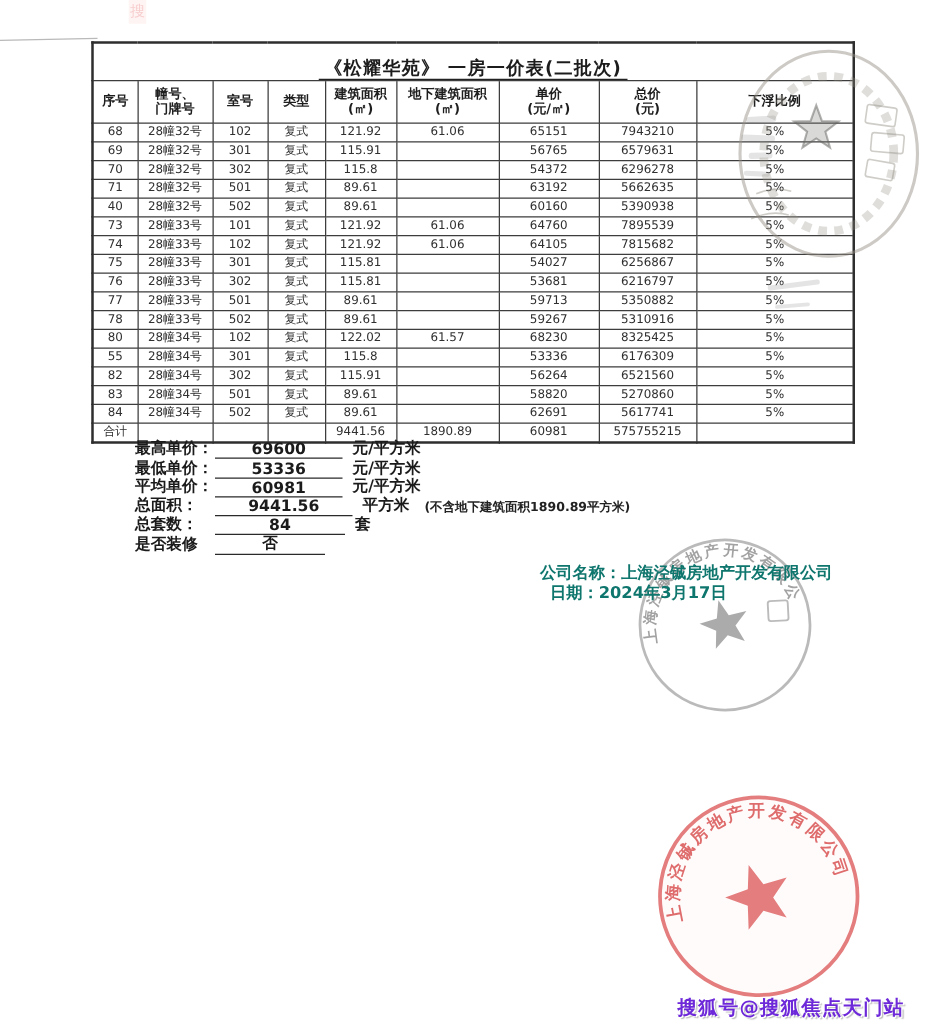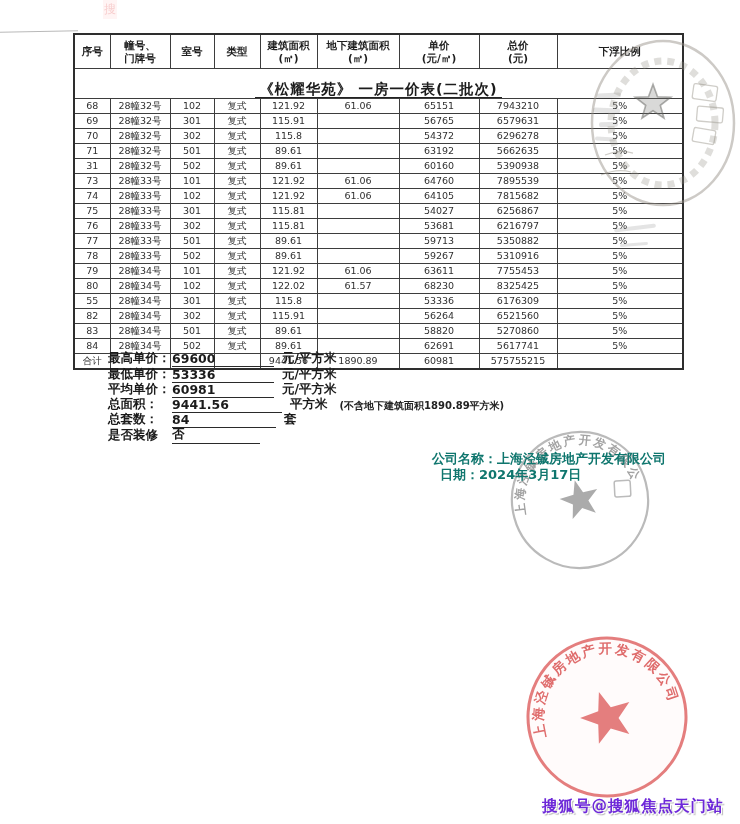--- a/index.html
+++ b/index.html
@@ -28,21 +28,21 @@
     border-bottom:1.5px solid #222;padding:0 4px;letter-spacing:1px;}
   thead th{height:33px;font-size:10.5px;font-weight:bold;line-height:1.15;
     white-space:pre-line;color:#1e1e1e;}
   tbody td{height:14px;font-size:9.5px;line-height:14px;color:#303030;}
 
   
   .summary{position:absolute;left:108px;top:352px;}
   .summary-line{display:flex;align-items:flex-end;height:15.3px;
     font-size:12.5px;font-weight:bold;color:#1b1b1b;}
   .s-label{display:inline-block;min-width:64px;}
-  .s-value{display:inline-block;
+  .s-value{display:inline-block;text-align:center;
     border-bottom:1.5px solid #2a2a2a;font-size:12.5px;}
   .s-unit{margin-left:8px;}
   .s-note{margin-left:12px;font-size:10px;font-weight:bold;color:#222;
     letter-spacing:0;}
 
   
   .company{position:absolute;left:432px;top:451px;font-size:13px;
     font-weight:bold;color:#0f766e;line-height:16px;}
   .company .date-line{margin-left:8px;}
 
@@ -71,41 +71,41 @@
           <col style="width:60px">
           <col style="width:44px">
         <col style="width:46px">
           <col style="width:57px">
           <col style="width:82px">
         <col style="width:80px">
           <col style="width:78px">
           <col style="width:126px">
       </colgroup>
       <thead>
+        <tr>
+          <th class="title-cell" colspan="9">
+            <span class="doc-title">《松耀华苑》 一房一价表(二批次)</span>
+          </th>
+        </tr>
         <tr id="head-row">
             <th>序号</th>
             <th>幢号、
 门牌号</th>
             <th>室号</th>
             <th>类型</th>
             <th>建筑面积
 (㎡)</th>
             <th>地下建筑面积
 (㎡)</th>
             <th>单价
 (元/㎡)</th>
             <th>总价
 (元)</th>
             <th>下浮比例</th>
           </tr>
-        <tr>
-          <th class="title-cell" colspan="9">
-            <span class="doc-title">《松耀华苑》 一房一价表(二批次)</span>
-          </th>
-        </tr>
       </thead>
       <tbody id="table-body">
           <tr>
             <td>68</td>
             <td>28幢32号</td>
             <td>102</td>
             <td>复式</td>
             <td>121.92</td>
             <td>61.06</td>
             <td>65151</td>
@@ -139,21 +139,21 @@
             <td>28幢32号</td>
             <td>501</td>
             <td>复式</td>
             <td>89.61</td>
             <td></td>
             <td>63192</td>
             <td>5662635</td>
             <td>5%</td>
           </tr>
           <tr>
-            <td>31</td>
+            <td>40</td>
             <td>28幢32号</td>
             <td>502</td>
             <td>复式</td>
             <td>89.61</td>
             <td></td>
             <td>60160</td>
             <td>5390938</td>
             <td>5%</td>
           </tr>
           <tr>
@@ -213,31 +213,20 @@
           </tr>
           <tr>
             <td>78</td>
             <td>28幢33号</td>
             <td>502</td>
             <td>复式</td>
             <td>89.61</td>
             <td></td>
             <td>59267</td>
             <td>5310916</td>
-            <td>5%</td>
-          </tr>
-          <tr>
-            <td>79</td>
-            <td>28幢34号</td>
-            <td>101</td>
-            <td>复式</td>
-            <td>121.92</td>
-            <td>61.06</td>
-            <td>63611</td>
-            <td>7755453</td>
             <td>5%</td>
           </tr>
           <tr>
             <td>80</td>
             <td>28幢34号</td>
             <td>102</td>
             <td>复式</td>
             <td>122.02</td>
             <td>61.57</td>
             <td>68230</td>

